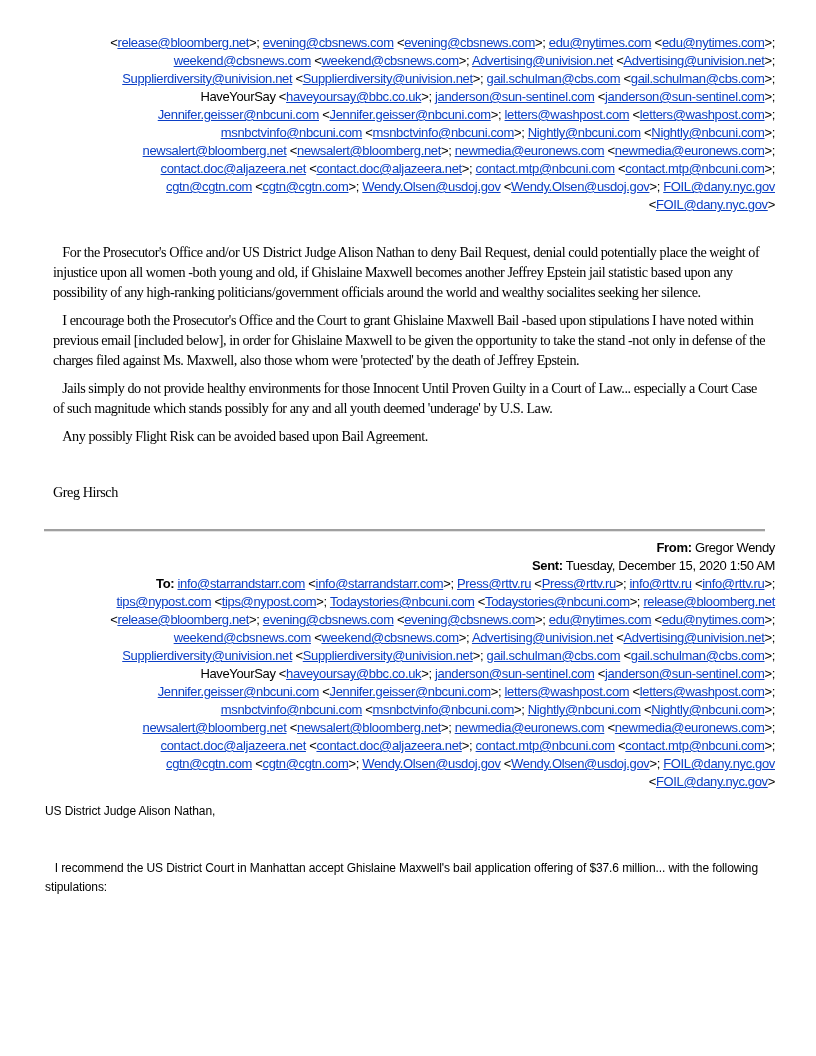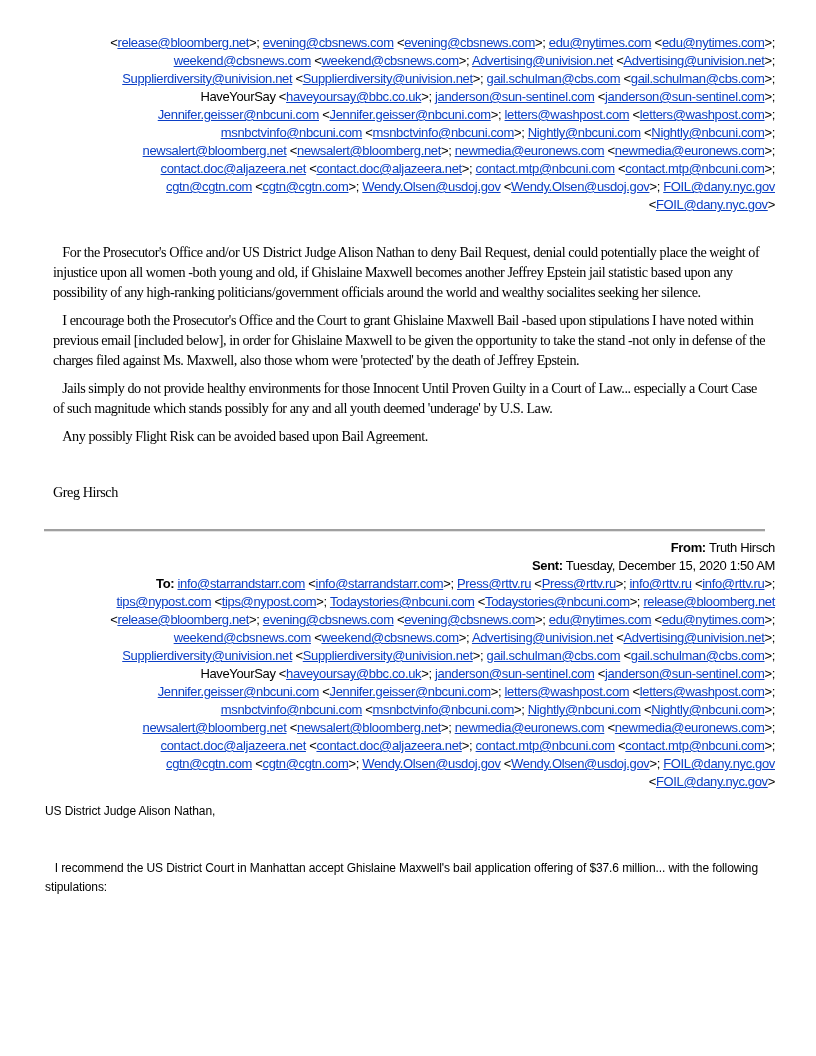--- a/index.html
+++ b/index.html
@@ -59,21 +59,21 @@
     <p class="body-text" style="height:20px"></p>
     <p class="body-text">Greg Hirsch</p>
   </div>
 
   <div style="height:19px"></div>
   <div class="rule"></div>
   <div style="height:7px"></div>
 
   <div class="hdr">
     <span class="lbl">From:</span>
-    <span>Truth Hirsch</span>
+    <span>Gregor Wendy</span>
   </div>
   <div class="hdr">
     <span class="lbl">Sent:</span>
     <span>Tuesday, December 15, 2020 1:50 AM</span>
   </div>
   <div class="hdr" id="email2-to">
       <div><span class="lbl">To:</span> <a class="link">info@starrandstarr.com</a><span> &lt;</span><a class="link">info@starrandstarr.com</a><span>&gt;; </span><a class="link">Press@rttv.ru</a><span> &lt;</span><a class="link">Press@rttv.ru</a><span>&gt;; </span><a class="link">info@rttv.ru</a><span> &lt;</span><a class="link">info@rttv.ru</a><span>&gt;;</span></div>
       <div><a class="link">tips@nypost.com</a><span> &lt;</span><a class="link">tips@nypost.com</a><span>&gt;; </span><a class="link">Todaystories@nbcuni.com</a><span> &lt;</span><a class="link">Todaystories@nbcuni.com</a><span>&gt;; </span><a class="link">release@bloomberg.net</a></div>
       <div><span>&lt;</span><a class="link">release@bloomberg.net</a><span>&gt;; </span><a class="link">evening@cbsnews.com</a><span> &lt;</span><a class="link">evening@cbsnews.com</a><span>&gt;; </span><a class="link">edu@nytimes.com</a><span> &lt;</span><a class="link">edu@nytimes.com</a><span>&gt;;</span></div>
       <div><a class="link">weekend@cbsnews.com</a><span> &lt;</span><a class="link">weekend@cbsnews.com</a><span>&gt;; </span><a class="link">Advertising@univision.net</a><span> &lt;</span><a class="link">Advertising@univision.net</a><span>&gt;;</span></div>

